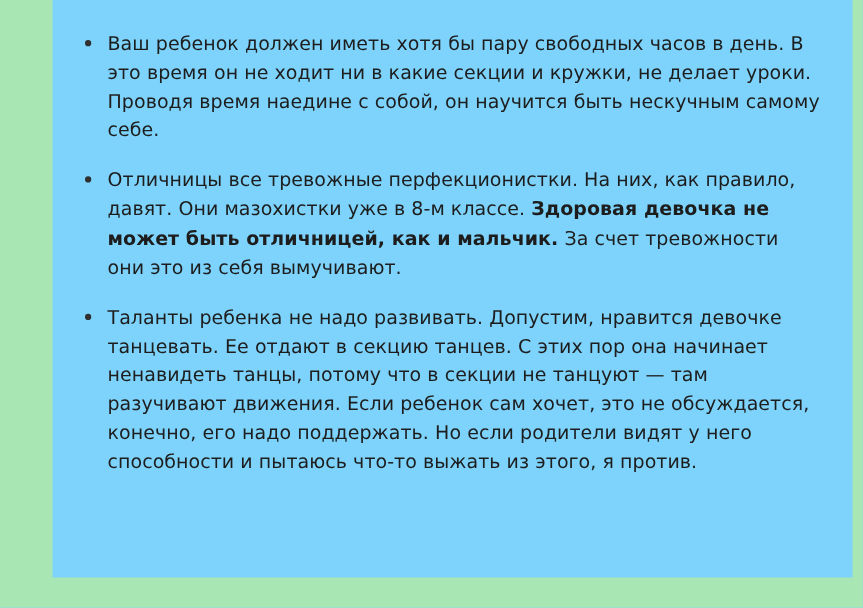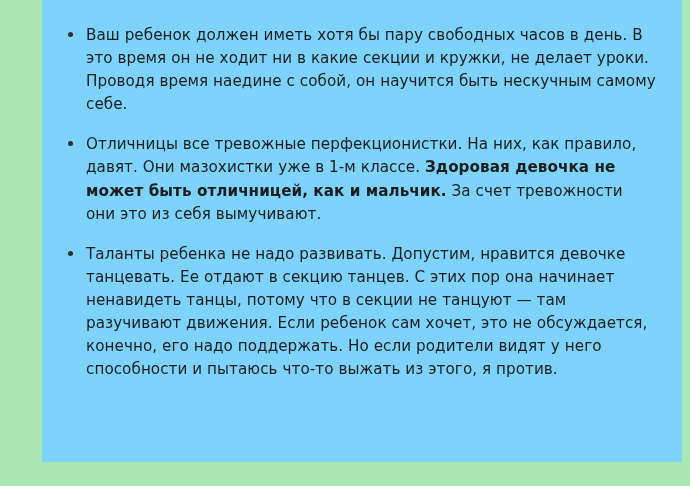--- a/index.html
+++ b/index.html
@@ -69,21 +69,21 @@
 
 <div id="page">
   <div id="card">
     <ul class="bullets">
       <li>
         <span class="dot"></span>
         <p class="para"><span>Ваш ребенок должен иметь хотя бы пару свободных часов в день. В это время он не ходит ни в какие секции и кружки, не делает уроки. Проводя время наедине с собой, он научится быть нескучным самому себе.</span></p>
       </li>
       <li>
         <span class="dot"></span>
-        <p class="para"><span>Отличницы все тревожные перфекционистки. На них, как правило, давят. Они мазохистки уже в 1-м классе. </span><span class="bold">Здоровая девочка не может быть отличницей, как и мальчик.</span><span> За счет тревожности они это из себя вымучивают.</span></p>
+        <p class="para"><span>Отличницы все тревожные перфекционистки. На них, как правило, давят. Они мазохистки уже в 8-м классе. </span><span class="bold">Здоровая девочка не может быть отличницей, как и мальчик.</span><span> За счет тревожности они это из себя вымучивают.</span></p>
       </li>
       <li>
         <span class="dot"></span>
         <p class="para"><span>Таланты ребенка не надо развивать. Допустим, нравится девочке танцевать. Ее отдают в секцию танцев. С этих пор она начинает ненавидеть танцы, потому что в секции не танцуют — там разучивают движения. Если ребенок сам хочет, это не обсуждается, конечно, его надо поддержать. Но если родители видят у него способности и пытаюсь что-то выжать из этого, я против.</span></p>
       </li>
     </ul>
   </div>
 </div>
 
 </body></html>

